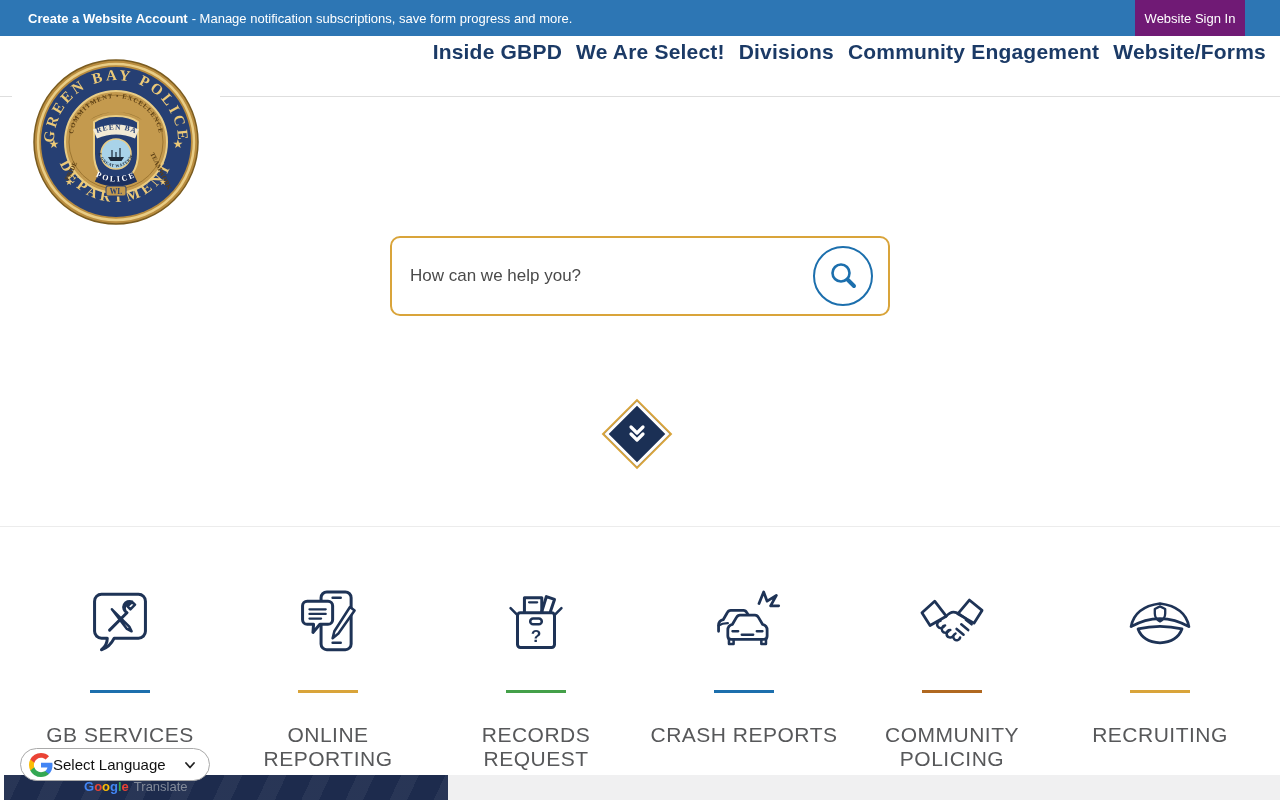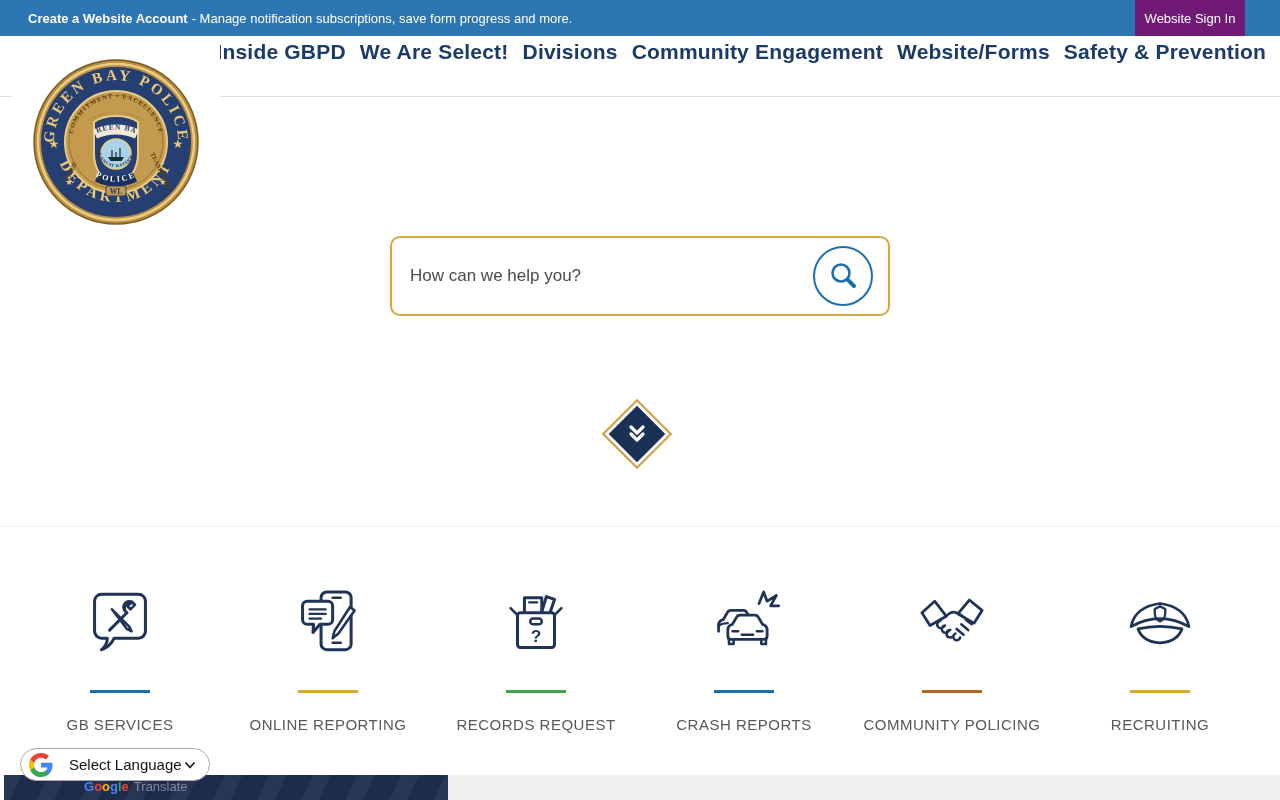--- a/index.html
+++ b/index.html
@@ -57,27 +57,27 @@
 
   .divider { position:absolute; left:0; top:526px; width:1280px; height:1px;
     background:#ececec; }
 
   
   .services { position:absolute; left:0; top:527px; width:1280px; display:flex;
     justify-content:center; }
   .svc { width:208px; text-align:center; padding-top:58px; cursor:pointer; }
   .svc-icon { display:inline-block; }
   .svc-underline { width:60px; height:3px; margin:27px auto 0; }
-  .svc-label { margin-top:23px; font-size:15px; color:#57585a; letter-spacing:0.5px; }
+  .svc-label { margin-top:30px; font-size:21px; color:#57585a; letter-spacing:0.5px; }
 
   
   .translate-pill { position:absolute; left:20px; top:748px; width:190px; height:33px;
     background:#fff; border:1px solid #a9a9a9; border-radius:17px; display:flex;
     align-items:center; padding:0 12px 0 8px; z-index:6; cursor:pointer; }
-  .translate-label { font-size:15px; color:#111; margin-left:16px; }
+  .translate-label { font-size:15px; color:#111; margin-left:0; }
   .translate-caret { margin-left:auto; display:flex; }
 
   
   .footer-left { position:absolute; left:4px; top:775px; width:448px; height:25px;
     background:#1d2b4d;
     background-image:repeating-linear-gradient(115deg, rgba(255,255,255,0.05) 0 16px,
       rgba(255,255,255,0) 16px 40px); }
   .gt-brand { position:absolute; left:80px; top:4px; font-size:13px; white-space:nowrap; }
   .gt-brand .g-letter { font-weight:bold; }
   .gt-translate { color:#828a99; margin-left:5px; }
@@ -98,21 +98,20 @@
     <button class="signin">Website Sign In</button>
   </div>
 
   <div class="navbar">
     <div class="navlist">
       <a class="navitem">Inside GBPD</a>
       <a class="navitem">We Are Select!</a>
       <a class="navitem">Divisions</a>
       <a class="navitem">Community Engagement</a>
       <a class="navitem">Website/Forms</a>
-      <a class="navitem">Safety &amp; Prevention</a>
     </div>
   </div>
 
   <div class="sliver">
     <div class="sliver-img"></div>
     <div class="sliver-text">
 
       <div class="sliver-line2">POLICE DEPARTMENT</div>
     </div>
   </div>

